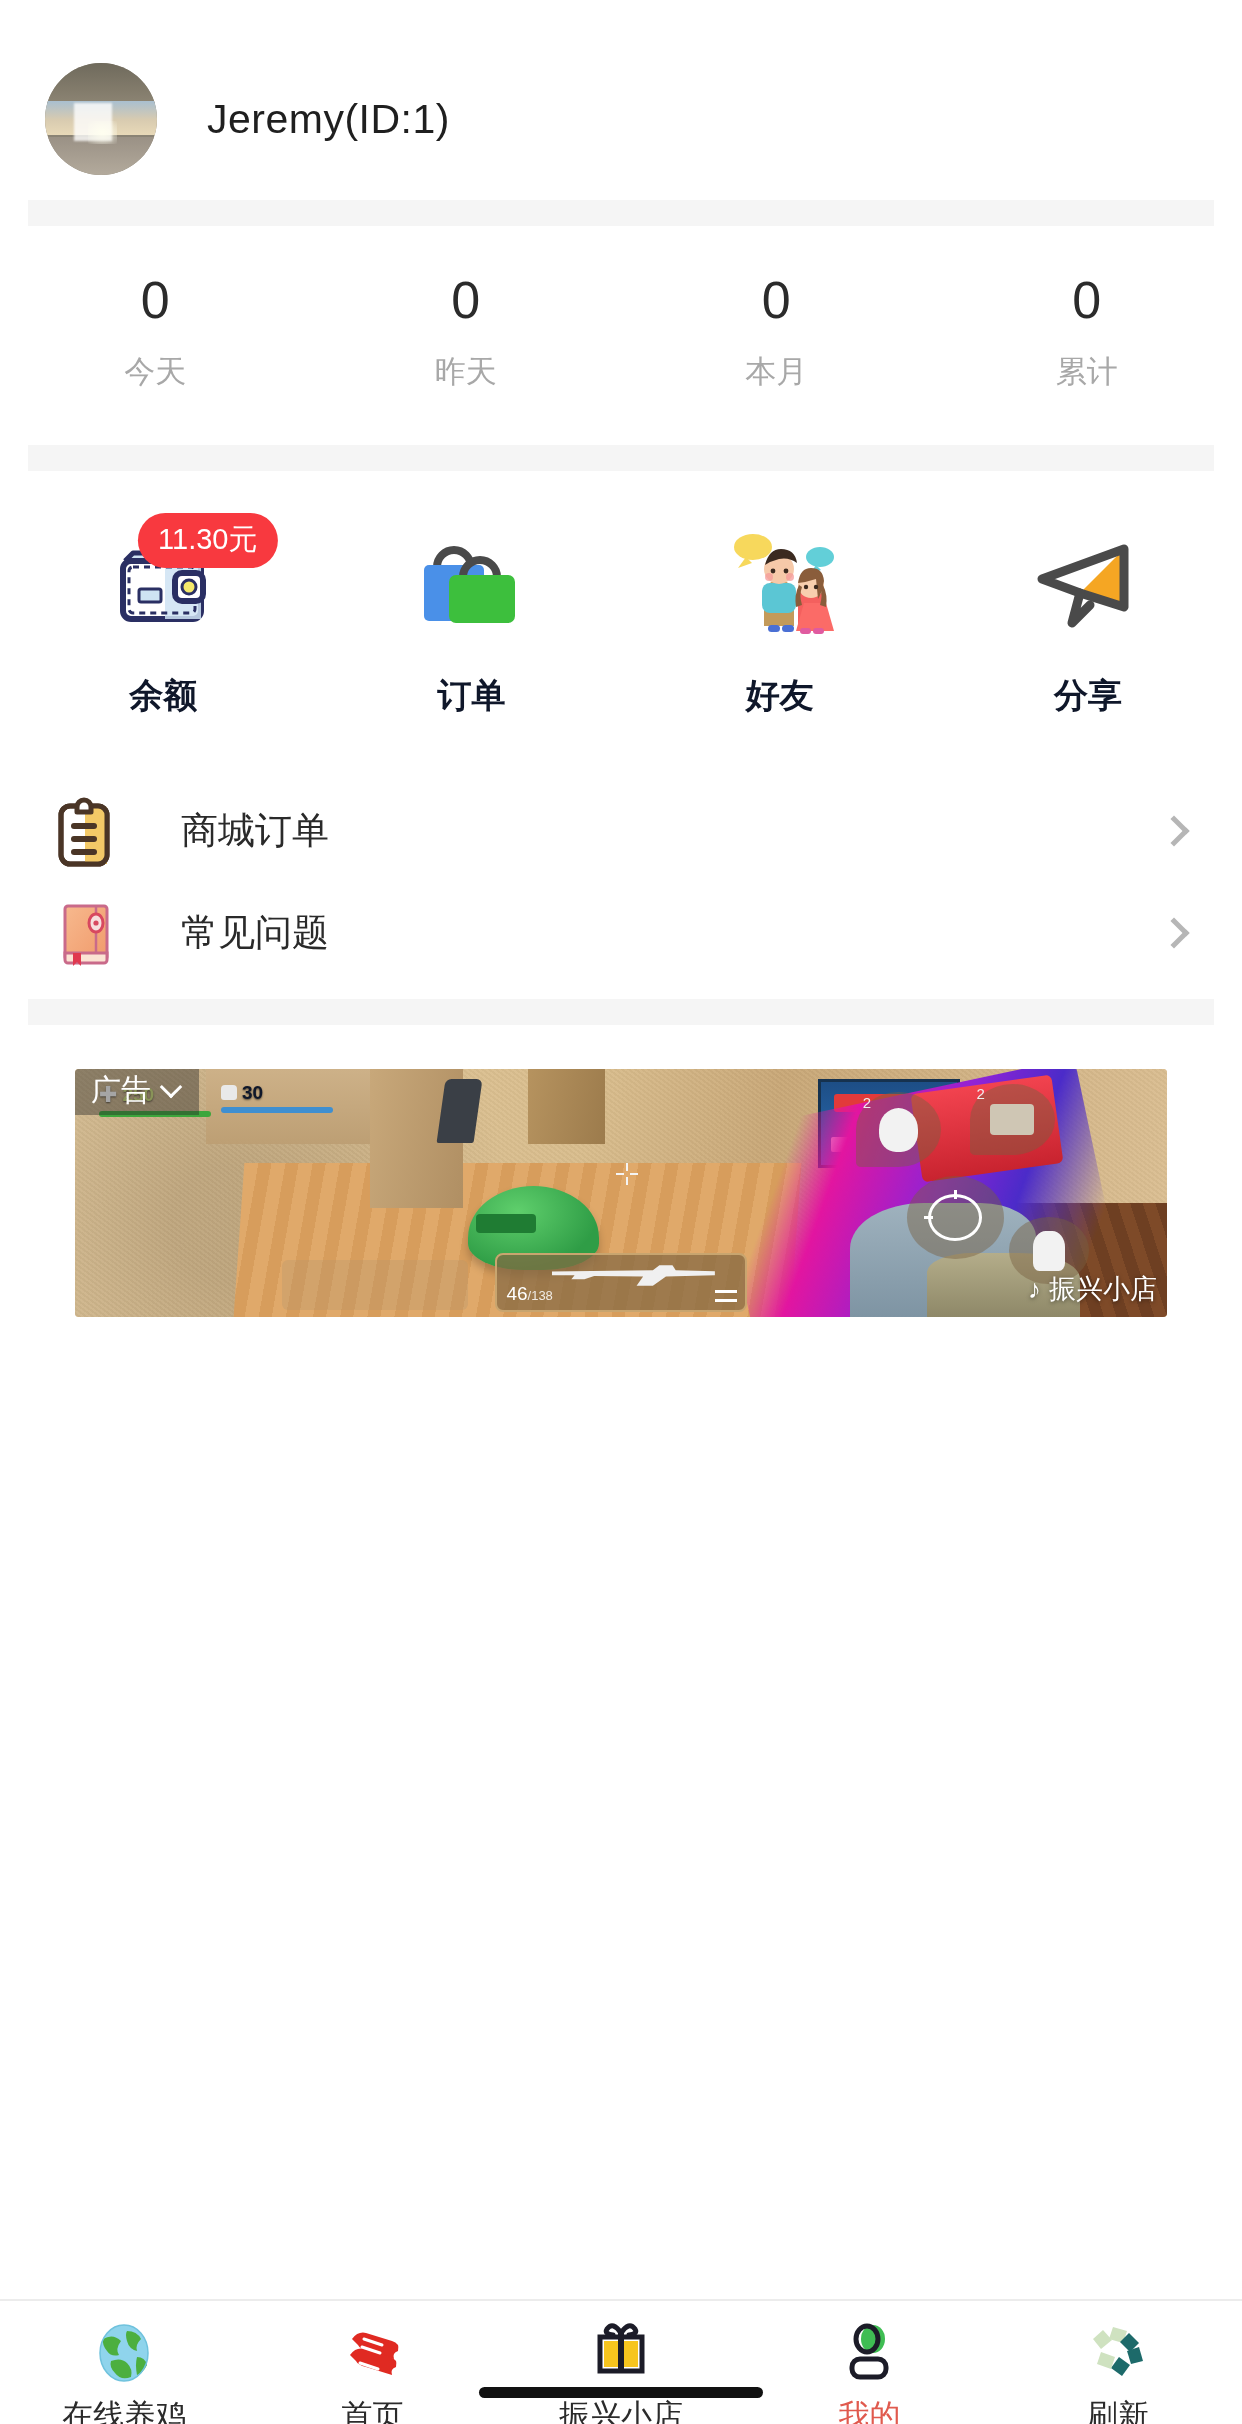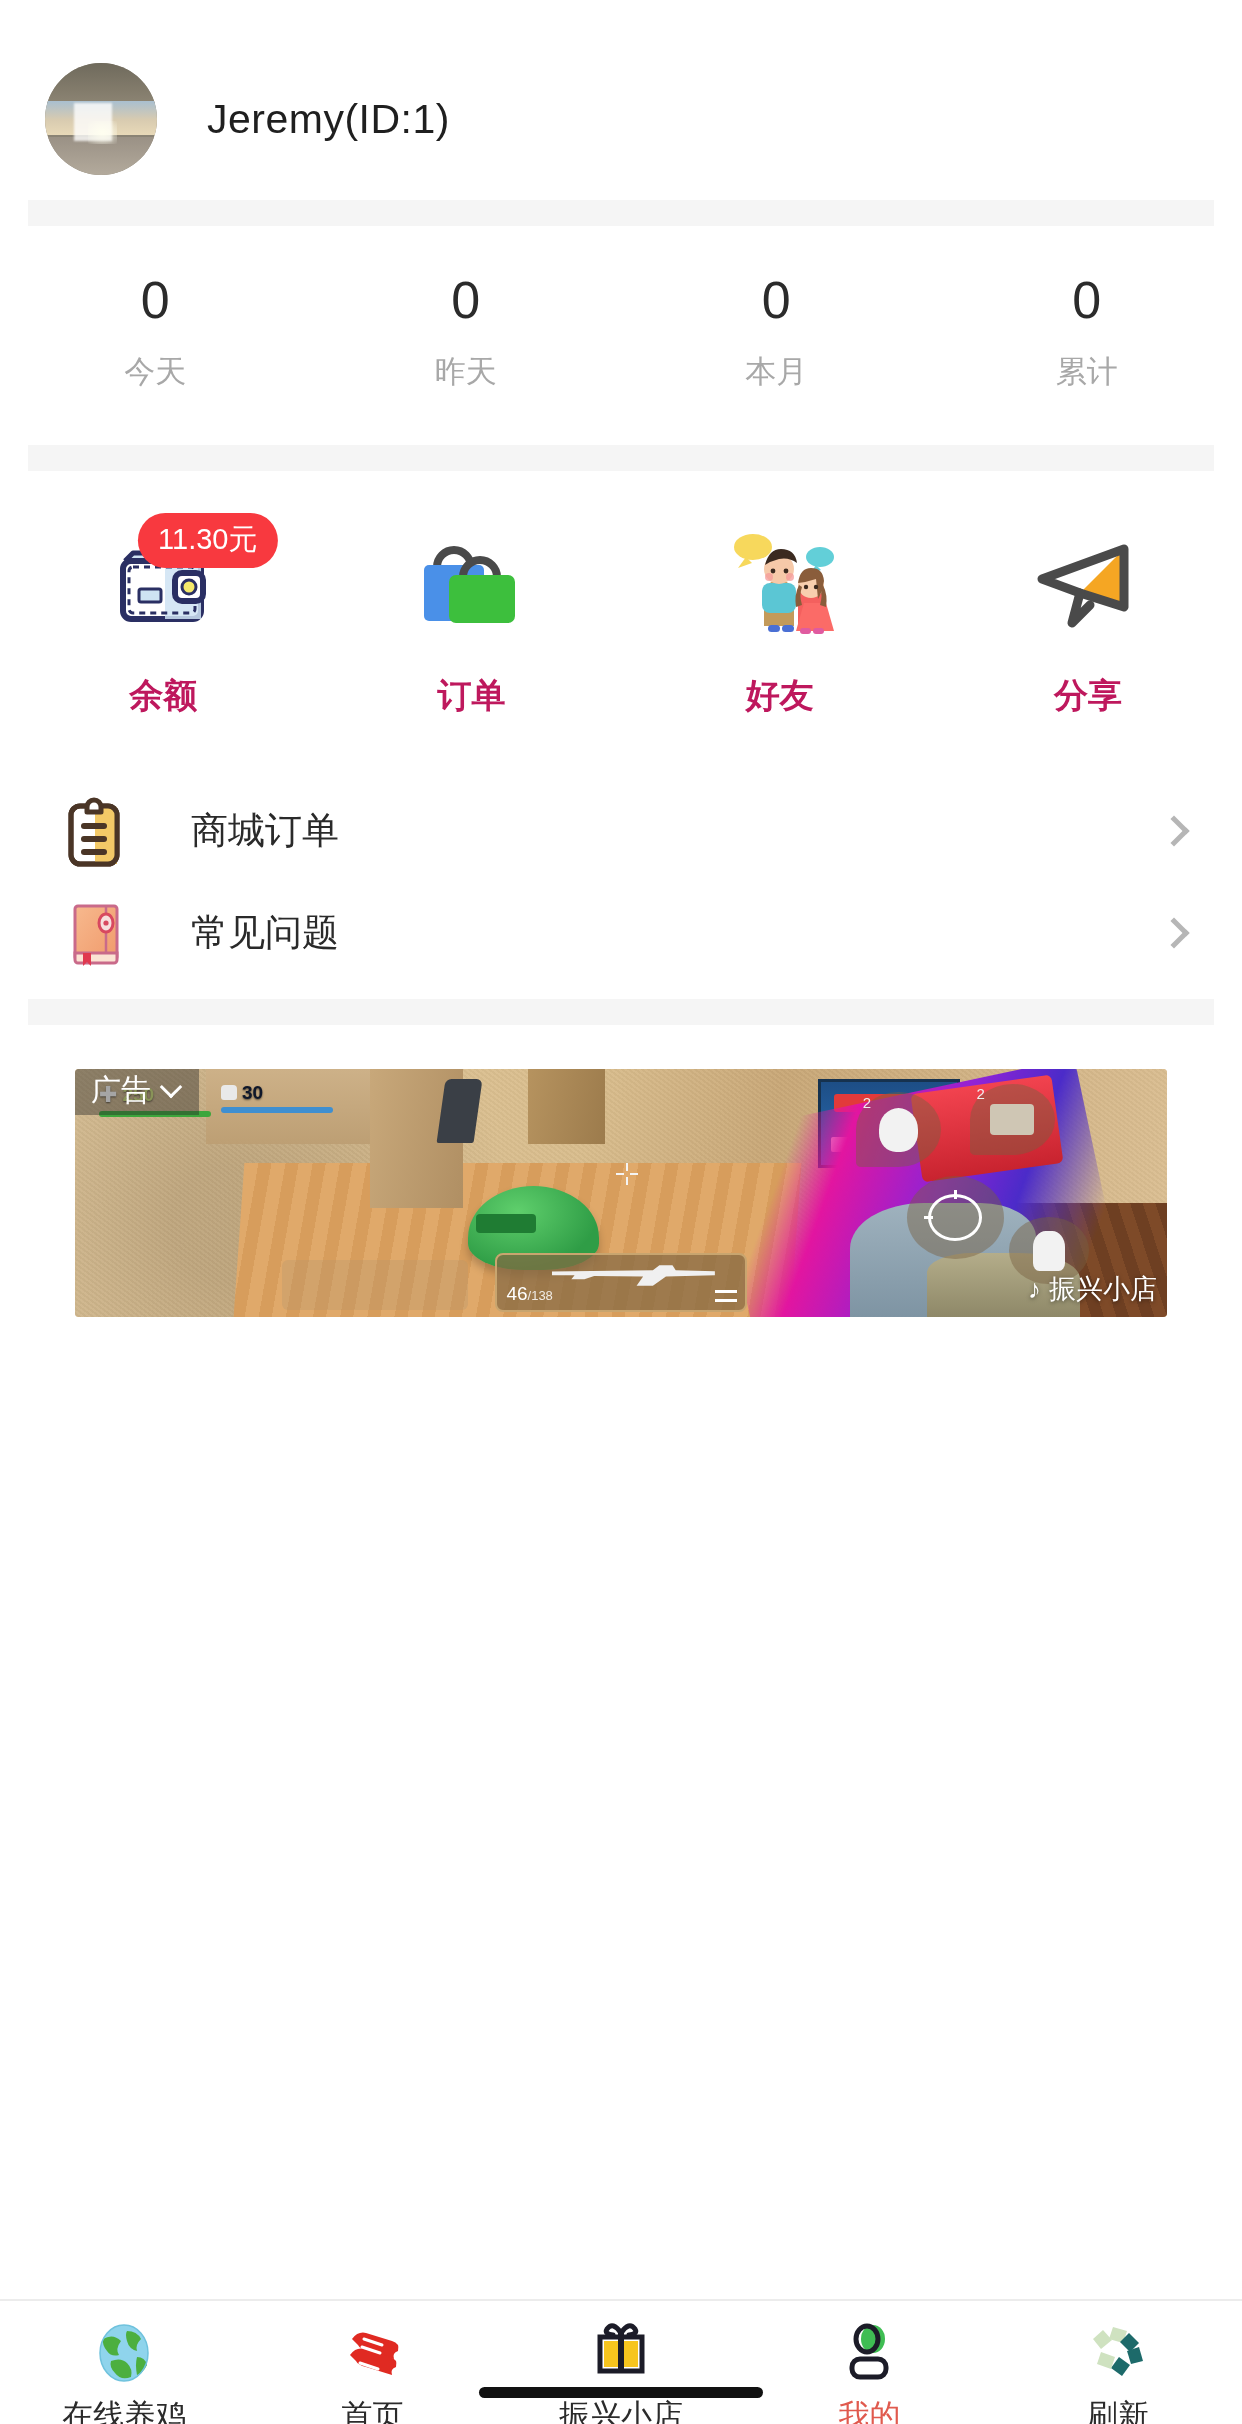--- a/index.html
+++ b/index.html
@@ -95,21 +95,21 @@
     padding: 56px 0 64px 9px;
   }
   .action { flex: 1; text-align: center; position: relative; }
   .action-ico {
     width: 120px; height: 120px;
     margin: 0 auto;
     position: relative;
   }
   .action-label {
     font-size: 34px;
-    color: #be185d;
+    color: #0f172a;
     margin-top: 26px;
     font-weight: 600;
   }
   .badge {
     position: absolute;
     top: -14px; left: 50%;
     transform: translateX(-18%);
     background: #f8393f;
     color: #fff;
     font-size: 29px;
@@ -117,21 +117,21 @@
     padding: 12px 20px 14px 20px;
     border-radius: 32px;
     white-space: nowrap;
     z-index: 4;
   }
 
   
   .ico-svg { width: 120px; height: 120px; display: block; }
 
   
-  .menu { padding: 0 0 18px 11px; }
+  .menu { padding: 0 0 18px 1px; }
   .menu-row {
     display: flex;
     align-items: center;
     height: 96px;
     padding: 0 45px 0 48px;
     position: relative;
   }
   .menu-row + .menu-row { margin-top: 6px; }
   .menu-ico { width: 74px; height: 74px; flex: 0 0 auto; }
   .menu-text {

